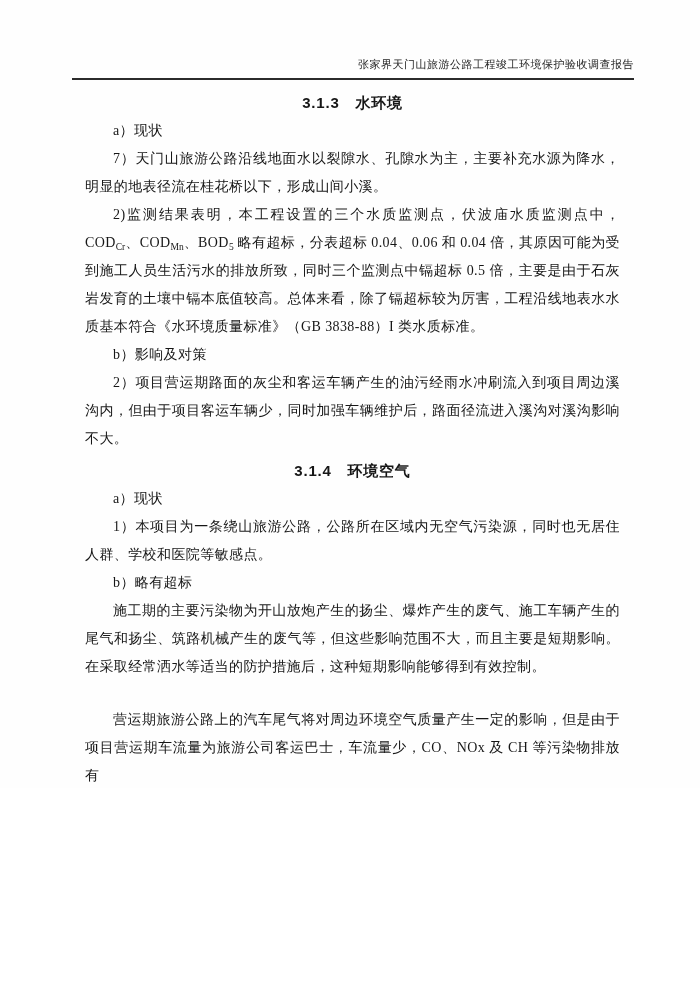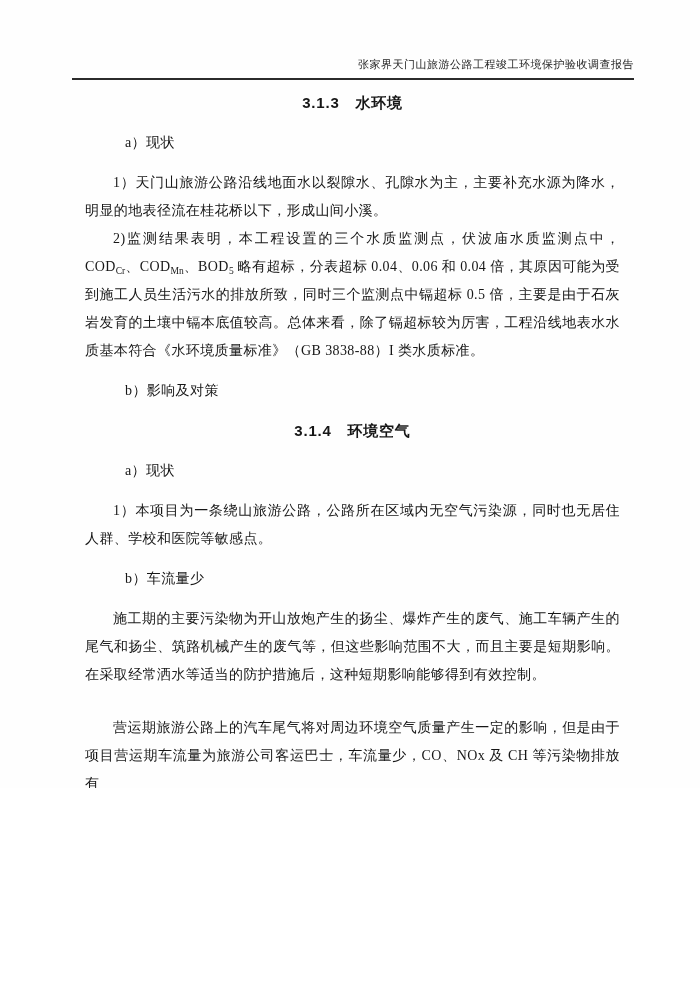--- a/index.html
+++ b/index.html
@@ -39,21 +39,21 @@
   .section-heading {
     font-family: "Liberation Sans", "DejaVu Sans", sans-serif;
     font-size: 15px;
     font-weight: 600;
     letter-spacing: 0.8px;
     margin: 4px 0 0 0;
     line-height: 28px;
     text-align: center;
   }
   .subheading {
-    margin: 12px;
+    margin: 0;
     text-indent: 2em;
     line-height: 28px;
   }
   .para {
     margin: 0;
     text-indent: 2em;
     line-height: 28px;
   }
   .para.spaced-top {
     margin-top: 25px;
@@ -83,28 +83,29 @@
 <div class="page">
 
   <div class="page-header">
     <span class="running-title">张家界天门山旅游公路工程竣工环境保护验收调查报告</span>
   </div>
 
   <div class="doc-body">
 
     <h2 class="section-heading">3.1.3　水环境</h2>
     <p class="subheading">a）现状</p>
-    <p class="para">1）天门山旅游公路沿线地面水以裂隙水、孔隙水为主，主要补充水源为降水，明显的地表径流在桂花桥以下，形成山间小溪。</p>
+    <p class="para">7）天门山旅游公路沿线地面水以裂隙水、孔隙水为主，主要补充水源为降水，明显的地表径流在桂花桥以下，形成山间小溪。</p>
     <p class="para"><span>2)监测结果表明，本工程设置的三个水质监测点，伏波庙水质监测点中，COD</span><sub class="chem">Cr</sub><span>、COD</span><sub class="chem">Mn</sub><span>、BOD</span><sub class="chem">5</sub><span> 略有超标，分表超标 0.04、0.06 和 0.04 倍，其原因可能为受到施工人员生活污水的排放所致，同时三个监测点中镉超标 0.5 倍，主要是由于石灰岩发育的土壤中镉本底值较高。总体来看，除了镉超标较为厉害，工程沿线地表水水质基本符合《水环境质量标准》（GB 3838-88）I 类水质标准。</span></p>
     <p class="subheading">b）影响及对策</p>
+    <p class="para">2）项目营运期路面的灰尘和客运车辆产生的油污经雨水冲刷流入到项目周边溪沟内，但由于项目客运车辆少，同时加强车辆维护后，路面径流进入溪沟对溪沟影响不大。</p>
 
     <h2 class="section-heading">3.1.4　环境空气</h2>
     <p class="subheading">a）现状</p>
     <p class="para">1）本项目为一条绕山旅游公路，公路所在区域内无空气污染源，同时也无居住人群、学校和医院等敏感点。</p>
-    <p class="subheading">b）车流量少</p>
+    <p class="subheading">b）略有超标</p>
     <p class="para">施工期的主要污染物为开山放炮产生的扬尘、爆炸产生的废气、施工车辆产生的尾气和扬尘、筑路机械产生的废气等，但这些影响范围不大，而且主要是短期影响。在采取经常洒水等适当的防护措施后，这种短期影响能够得到有效控制。</p>
     <p class="para spaced-top">营运期旅游公路上的汽车尾气将对周边环境空气质量产生一定的影响，但是由于项目营运期车流量为旅游公司客运巴士，车流量少，CO、NOx 及 CH 等污染物排放有</p>
 
   </div>
 
   <div class="page-footer">
     <span class="page-number">18</span>
   </div>
 
 </div>

